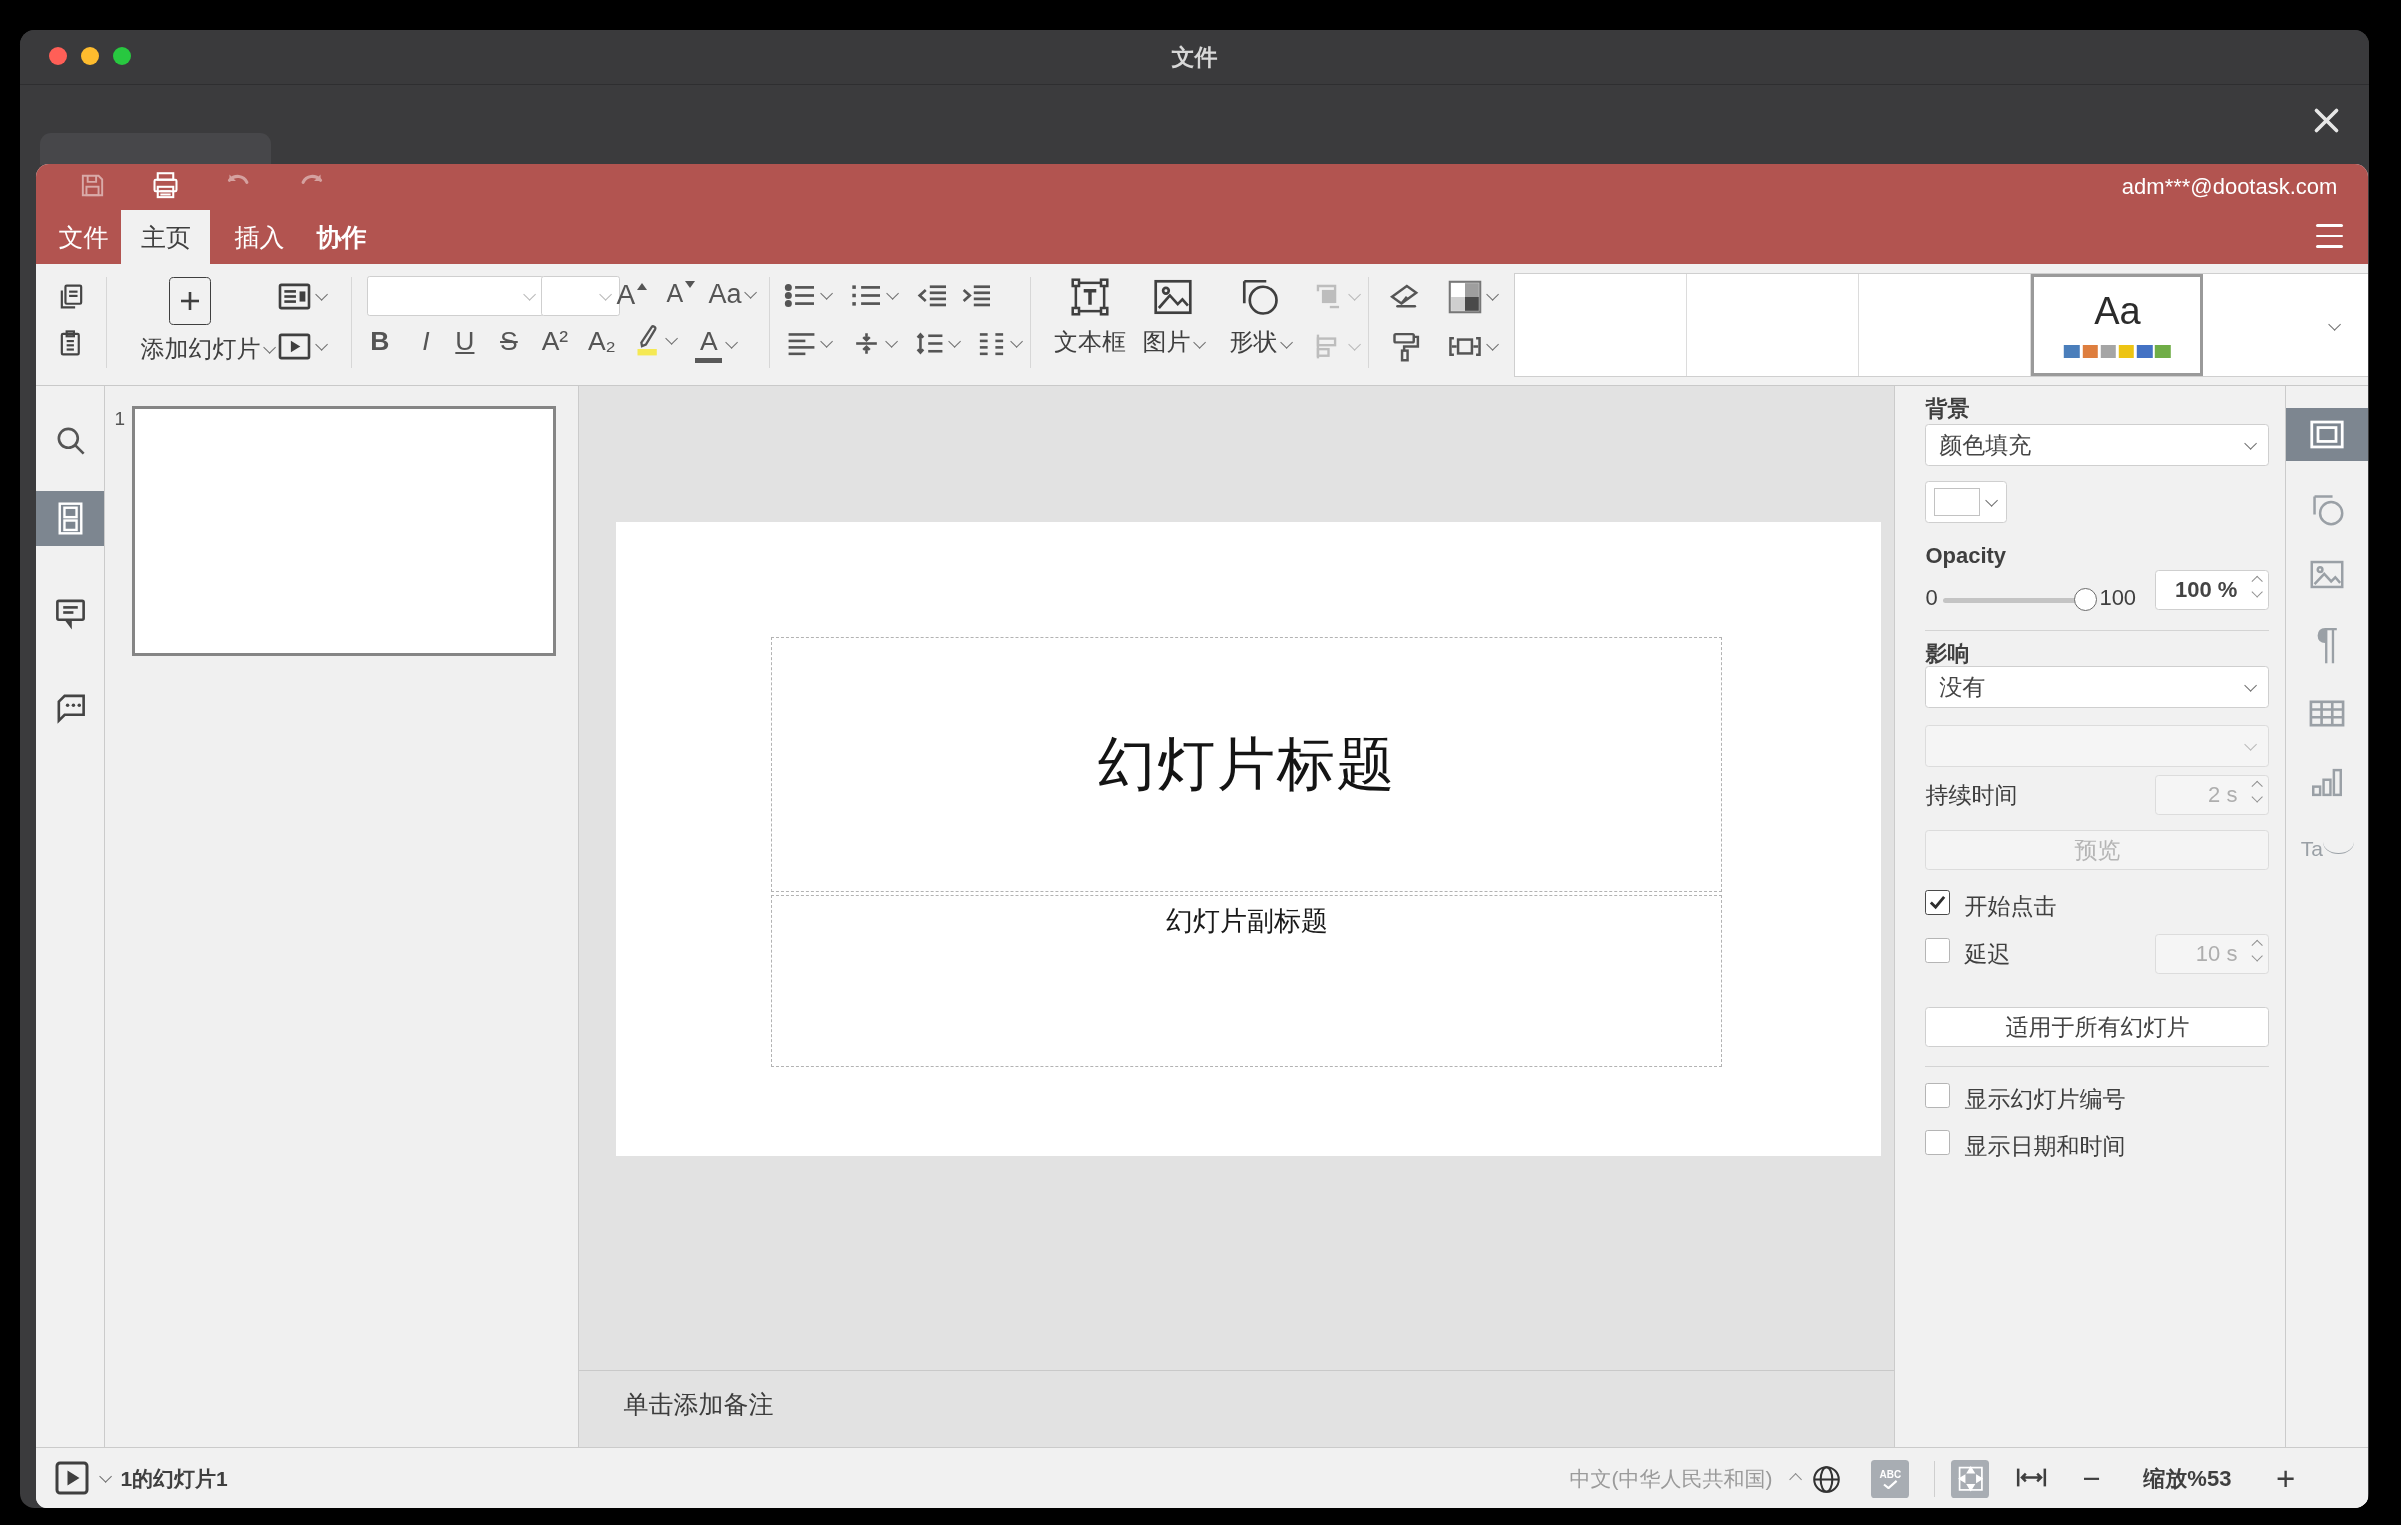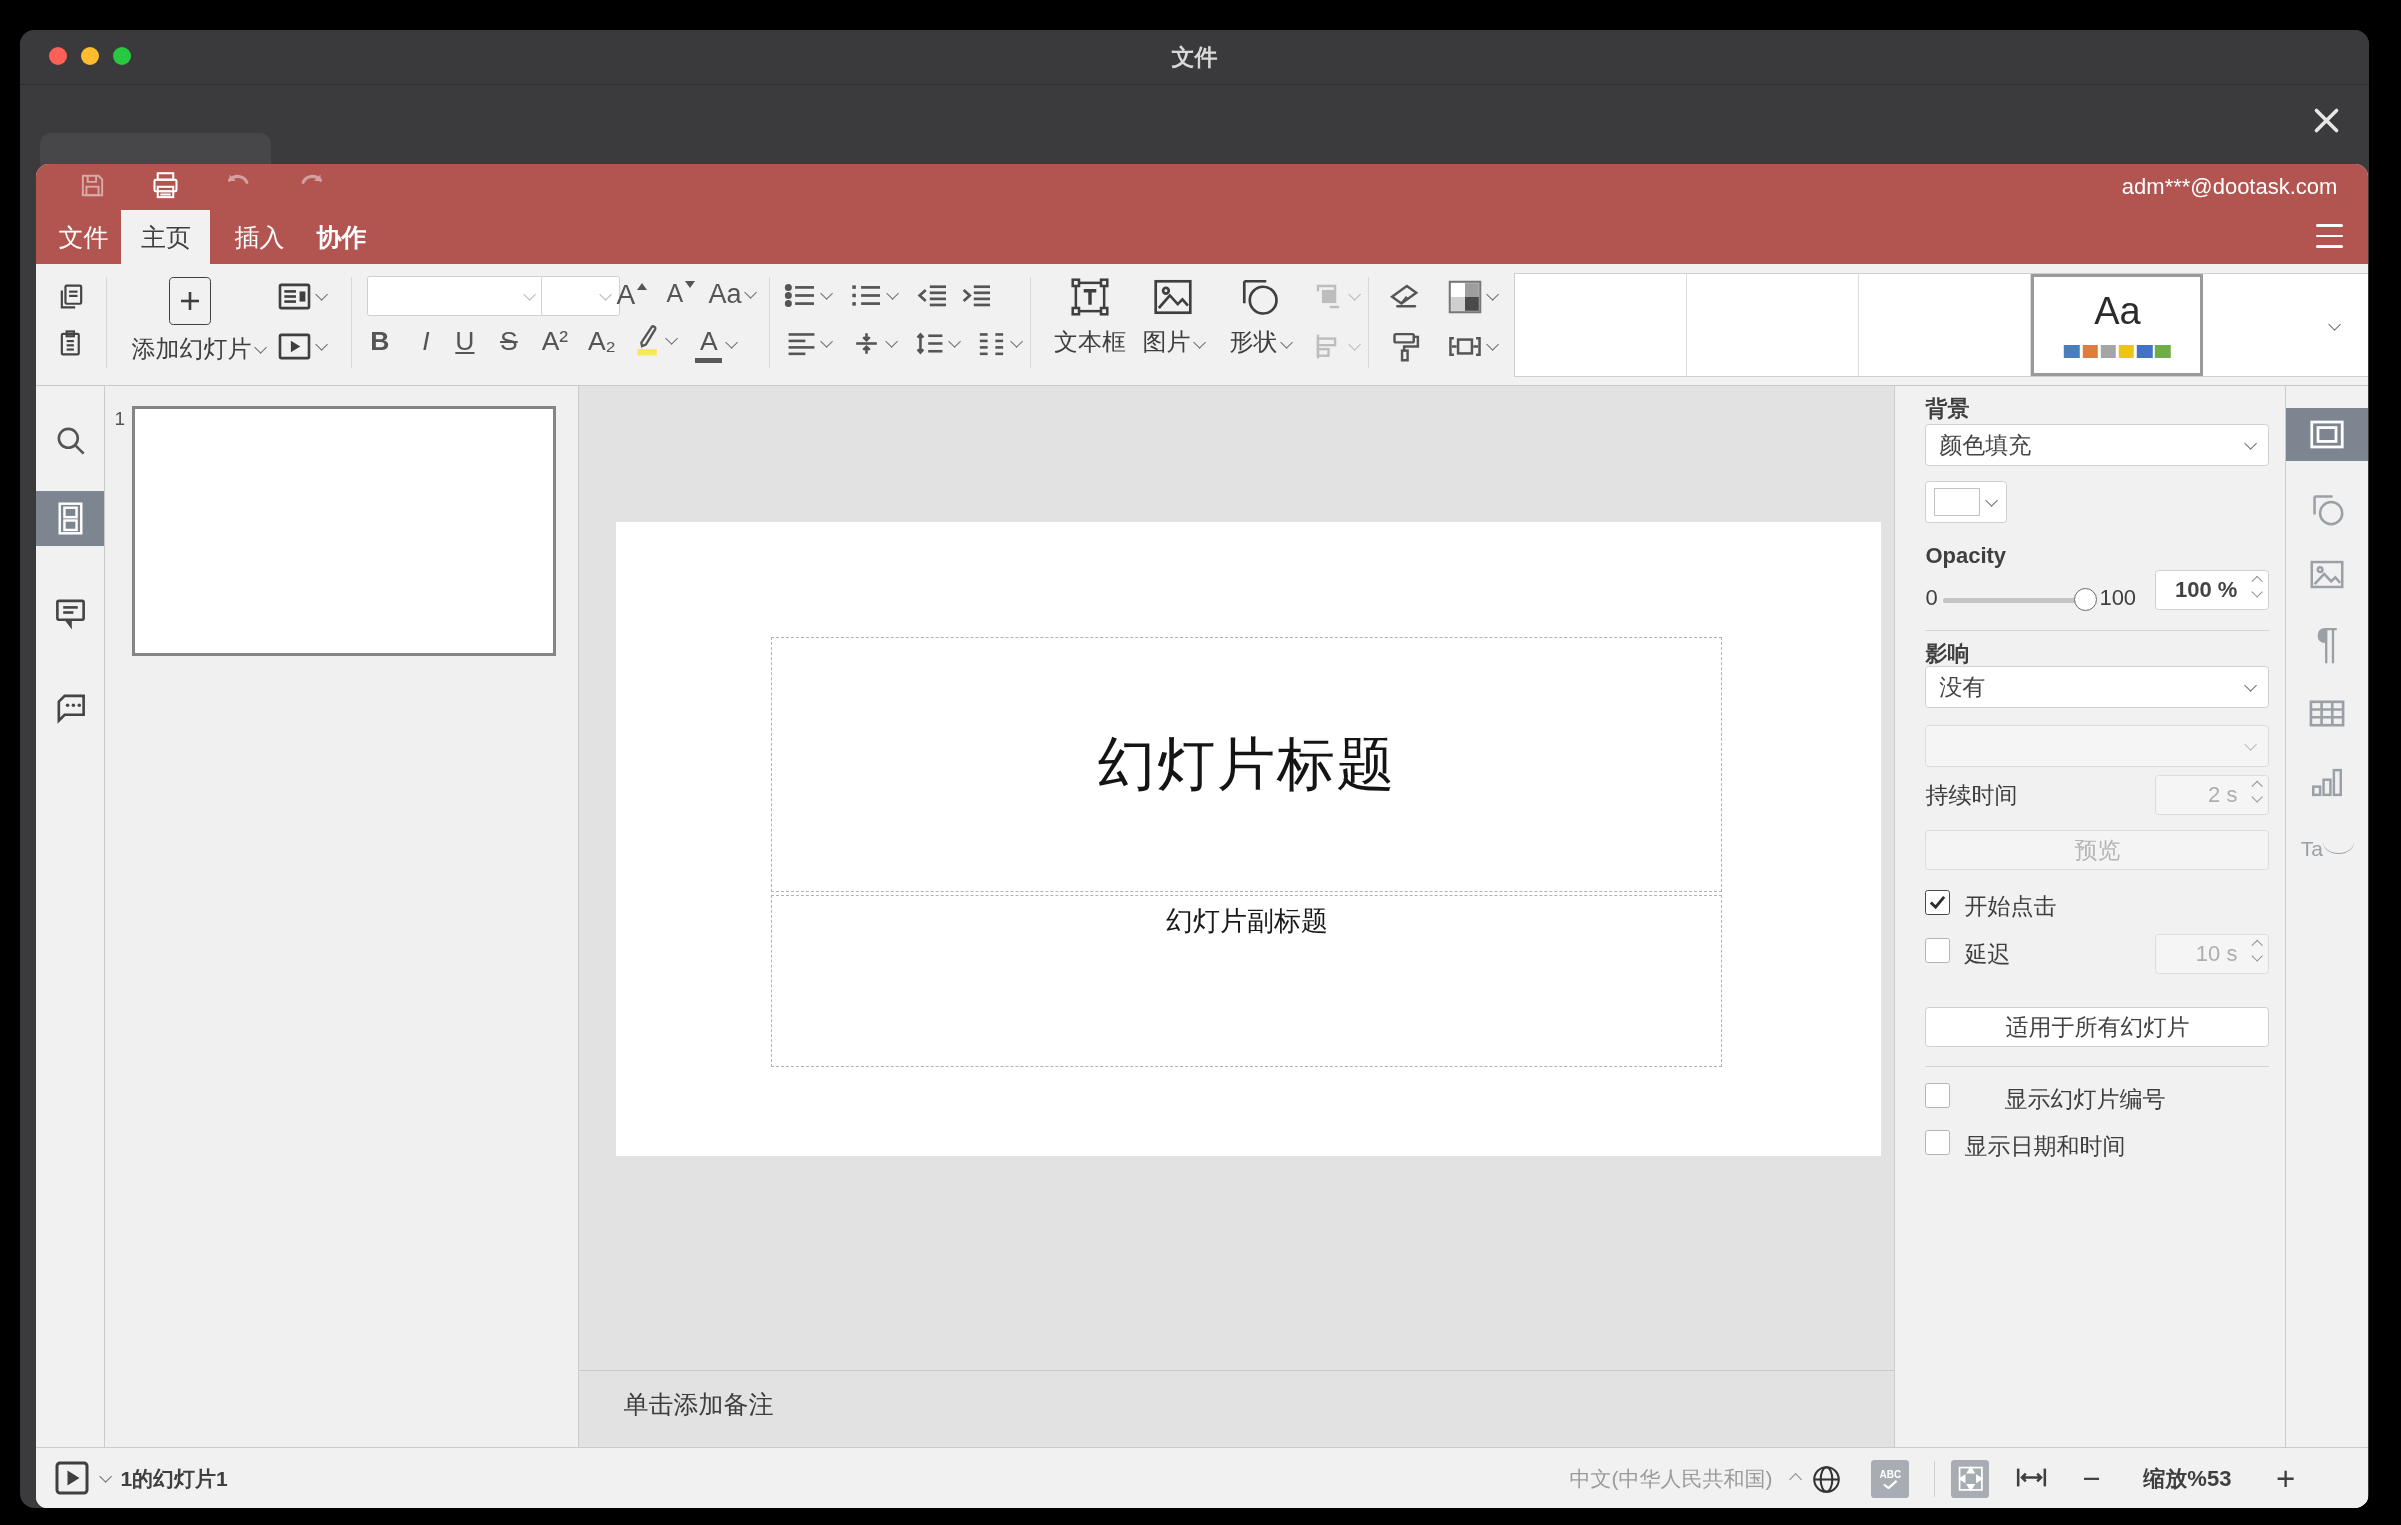--- a/index.html
+++ b/index.html
@@ -172,21 +172,21 @@
           </svg>
       </div>
       <div class="tb-divider" style="left:70px;"></div>
 
       <div class="ticon" style="left:133px;top:12.8px;width:40px;height:46px;border:1.8px solid #3f3f3f;border-radius:4.6px;">
         <svg width="24" height="24" viewBox="0 0 24 24" stroke="#3f3f3f" stroke-width="2.6">
             <line x1="12" y1="3" x2="12" y2="21"></line>
             <line x1="3" y1="12" x2="21" y2="12"></line>
           </svg>
       </div>
-      <div class="ticon" style="left:95px;top:69px;">
+      <div class="ticon" style="left:104px;top:69px;">
         <span style="font-size:24px;color:#3f3f3f;white-space:nowrap;">添加幻灯片</span>
           <span class="chev"></span>
       </div>
       <div class="ticon" style="left:241px;top:18px;">
         <svg width="35" height="29" viewBox="0 0 24 20" fill="none" stroke="#3f3f3f" stroke-width="1.8">
             <rect x="2" y="2" width="20" height="16" rx="1"></rect>
             <line x1="5" y1="6.5" x2="13" y2="6.5"></line>
             <line x1="5" y1="10" x2="13" y2="10"></line>
             <line x1="5" y1="13.5" x2="13" y2="13.5"></line>
             <rect x="15.5" y="6.5" width="4" height="7" fill="#3f3f3f" stroke="none"></rect>
@@ -541,21 +541,21 @@
           <span class="arrows">
               <span class="up"></span>
               <span class="dn"></span>
             </span>
         </div>
 
         <div class="rp-btn" style="top:621px;">适用于所有幻灯片</div>
         <div class="rp-divider" style="top:680px;"></div>
 
         <div class="cbx" style="top:697px;"></div>
-        <div class="cbx-lbl" style="top:698px;margin-left:40px;">显示幻灯片编号</div>
+        <div class="cbx-lbl" style="top:698px;">显示幻灯片编号</div>
         <div class="cbx" style="top:744px;"></div>
         <div class="cbx-lbl" style="top:745px;">显示日期和时间</div>
       </div>
 
       <div class="rstrip">
         <div class="rs-item active" style="top:22px;">
           <svg width="36" height="33" viewBox="0 0 26 22" fill="none" stroke="#fff" stroke-width="2">
               <rect x="2" y="2" width="22" height="18"></rect>
               <rect x="6.5" y="6" width="13" height="10"></rect>
             </svg>

